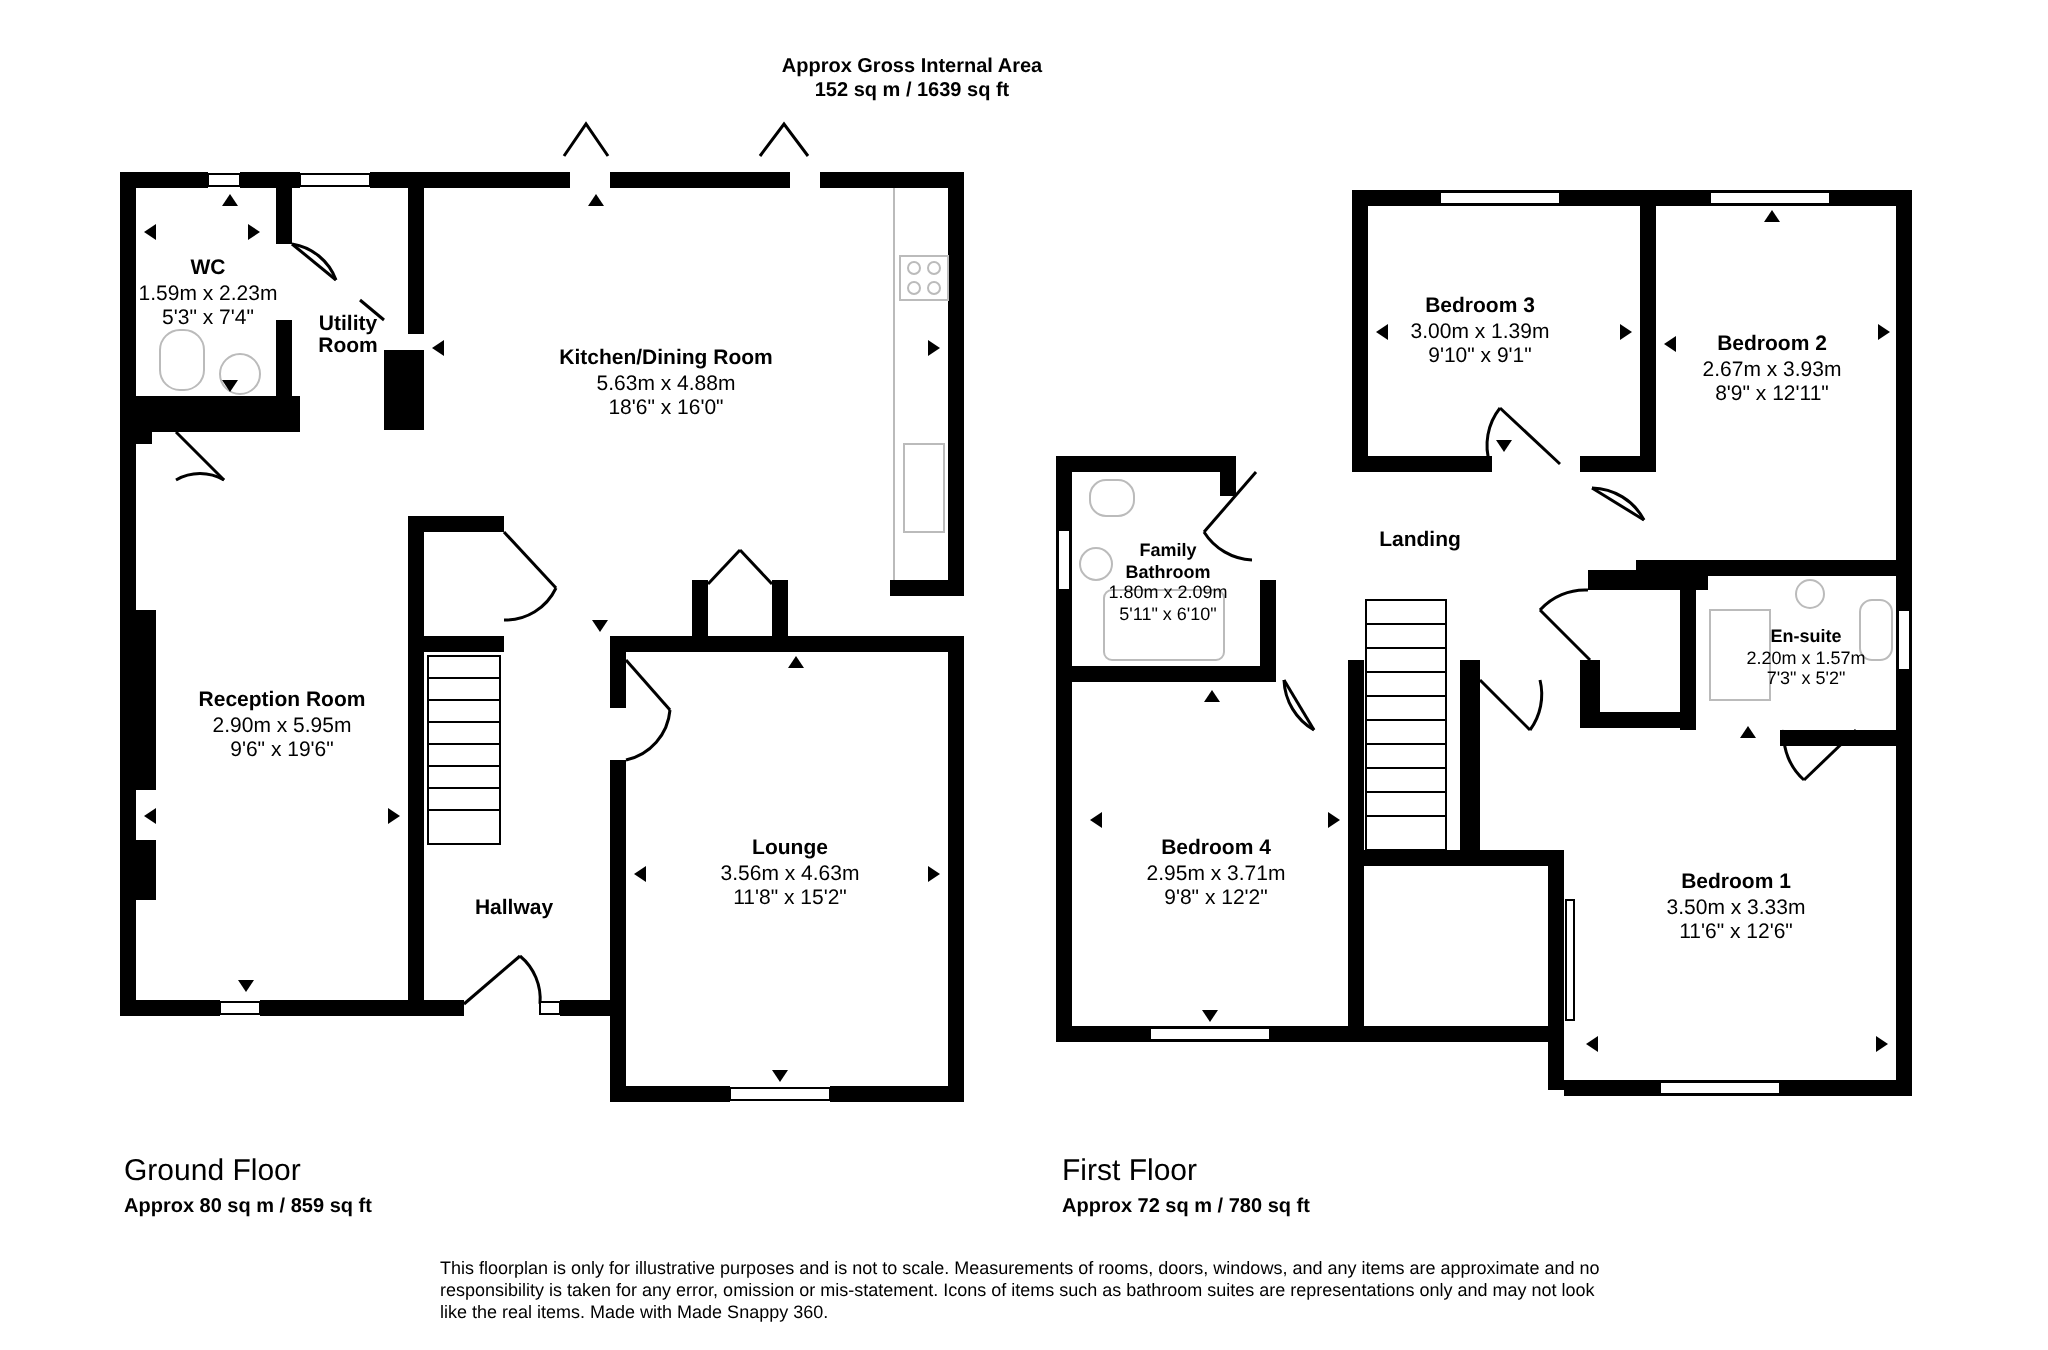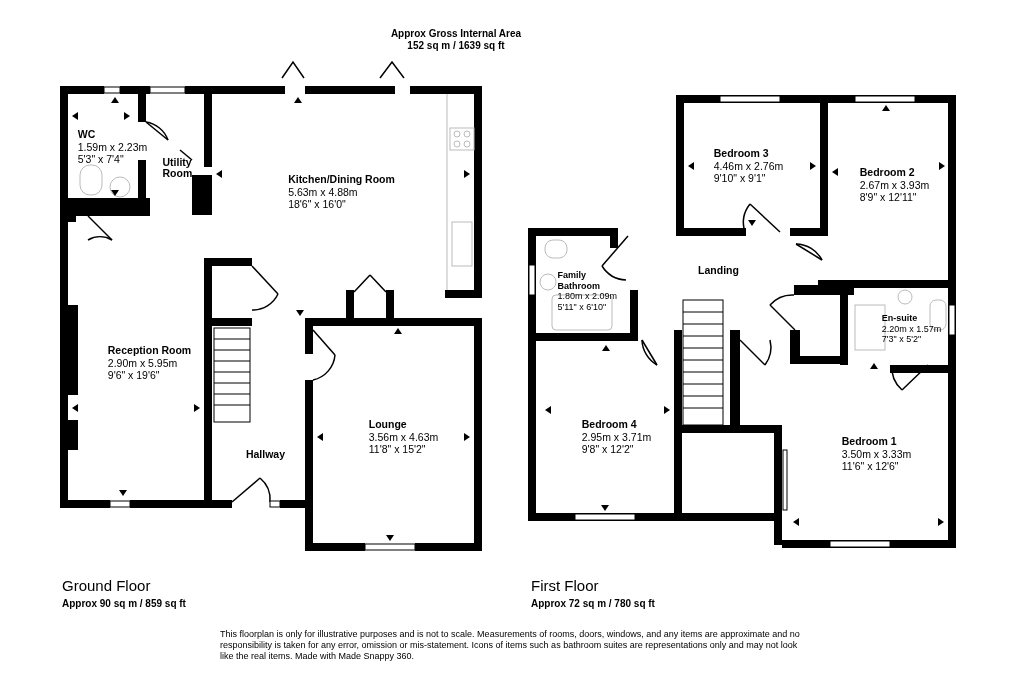--- a/index.html
+++ b/index.html
@@ -1,19 +1,19 @@
 <!DOCTYPE html>
 <html><head>
 <meta charset="utf-8">
 <style>
   html, body { margin:0; padding:0; background:#ffffff; }
   body { width:1024px; height:675px; position:relative; overflow:hidden; font-family:"Liberation Sans", sans-serif; color:#000; }
   .abs { position:absolute; }
   .title { left:0; width:912px; top:28px; text-align:center; font-size:10px; font-weight:bold; line-height:12px; }
-  .label { position:absolute; text-align:left; font-size:10.5px; line-height:12.5px; white-space:nowrap; transform:translateX(-50%);padding-left:17px; }
+  .label { position:absolute; text-align:center; font-size:10.5px; line-height:12.5px; white-space:nowrap; transform:translateX(-50%); }
   .label .name { font-weight:bold; display:block; }
   .label .dim { display:block; }
   .floor-name { position:absolute; font-size:15px; line-height:18px; }
   .floor-area { position:absolute; font-size:10px; font-weight:bold; line-height:12px; }
   .disclaimer { position:absolute; left:220px; width:584px; top:629px; text-align:left; font-size:9px; line-height:11px; }
   svg { position:absolute; left:0; top:0; }
 </style>
 </head>
 <body>
 
@@ -246,21 +246,21 @@
   <span class="name">Lounge</span>
   <span class="dim">3.56m x 4.63m</span>
   <span class="dim">11'8" x 15'2"</span>
 </div>
 <div class="label" style="left:257px; top:448px;">
   <span class="name">Hallway</span>
 </div>
 
 <div class="label" style="left:740px; top:147px;">
   <span class="name">Bedroom 3</span>
-  <span class="dim">4.46m x 2.76m</span>
+  <span class="dim">3.00m x 1.39m</span>
   <span class="dim">9'10" x 9'1"</span>
 </div>
 <div class="label" style="left:886px; top:166px;">
   <span class="name">Bedroom 2</span>
   <span class="dim">2.67m x 3.93m</span>
   <span class="dim">8'9" x 12'11"</span>
 </div>
 <div class="label" style="left:584px; top:270px; font-size:9px; line-height:10.5px; white-space:normal; width:70px;">
   <span class="name">Family Bathroom</span>
   <span class="dim">1.80m x 2.09m</span>
@@ -279,17 +279,17 @@
   <span class="dim">2.95m x 3.71m</span>
   <span class="dim">9'8" x 12'2"</span>
 </div>
 <div class="label" style="left:868px; top:435px;">
   <span class="name">Bedroom 1</span>
   <span class="dim">3.50m x 3.33m</span>
   <span class="dim">11'6" x 12'6"</span>
 </div>
 
 <div class="floor-name" style="left:62px; top:577px;">Ground Floor</div>
-<div class="floor-area" style="left:62px; top:598px;">Approx 90 sq m / 859 sq ft</div>
+<div class="floor-area" style="left:62px; top:598px;">Approx 80 sq m / 859 sq ft</div>
 <div class="floor-name" style="left:531px; top:577px;">First Floor</div>
 <div class="floor-area" style="left:531px; top:598px;">Approx 72 sq m / 780 sq ft</div>
 
 <div class="disclaimer">This floorplan is only for illustrative purposes and is not to scale. Measurements of rooms, doors, windows, and any items are approximate and no responsibility is taken for any error, omission or mis-statement. Icons of items such as bathroom suites are representations only and may not look like the real items. Made with Made Snappy 360.</div>
 
 </body></html>

